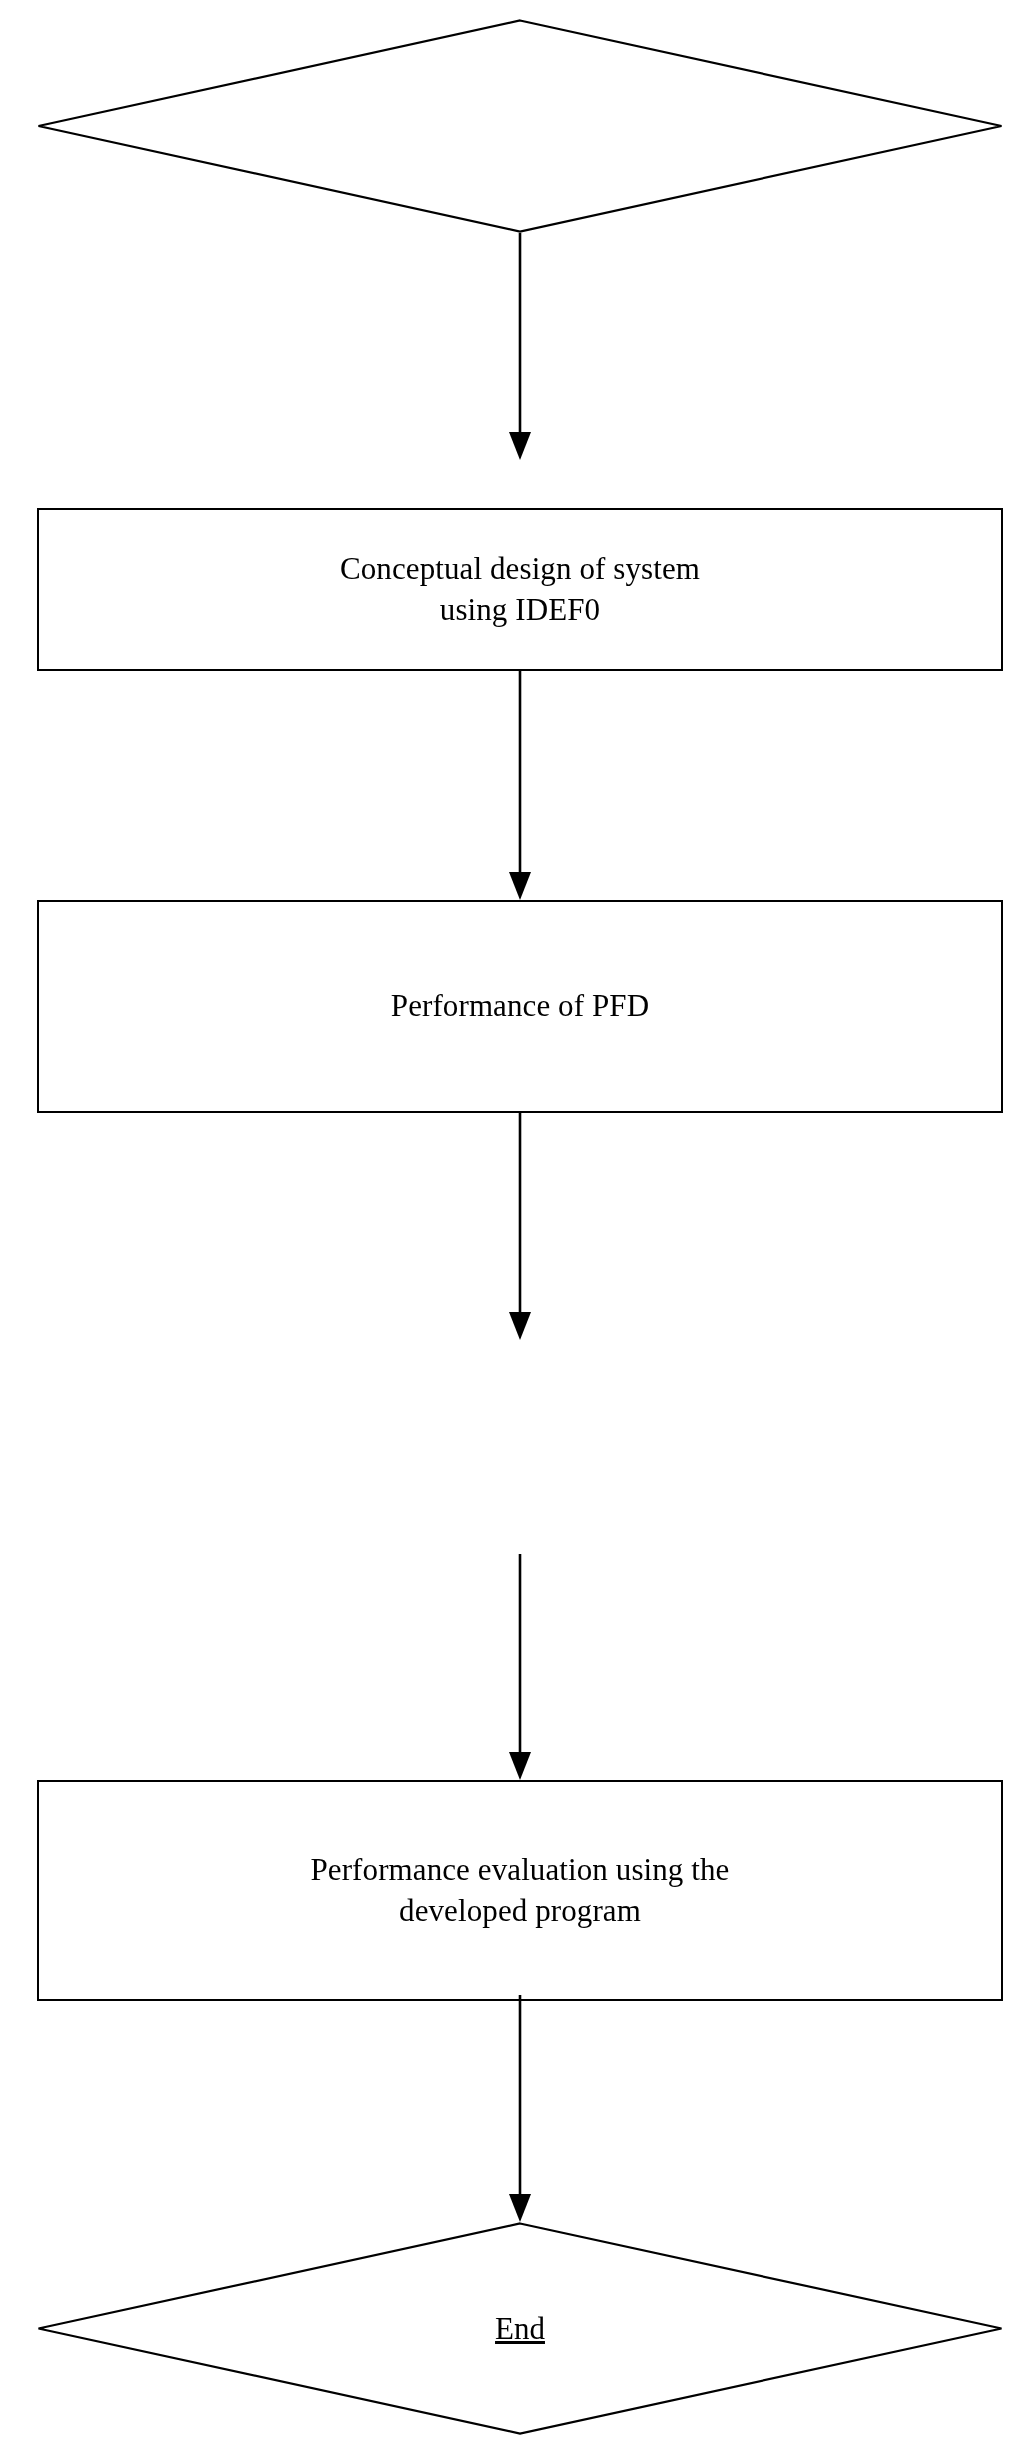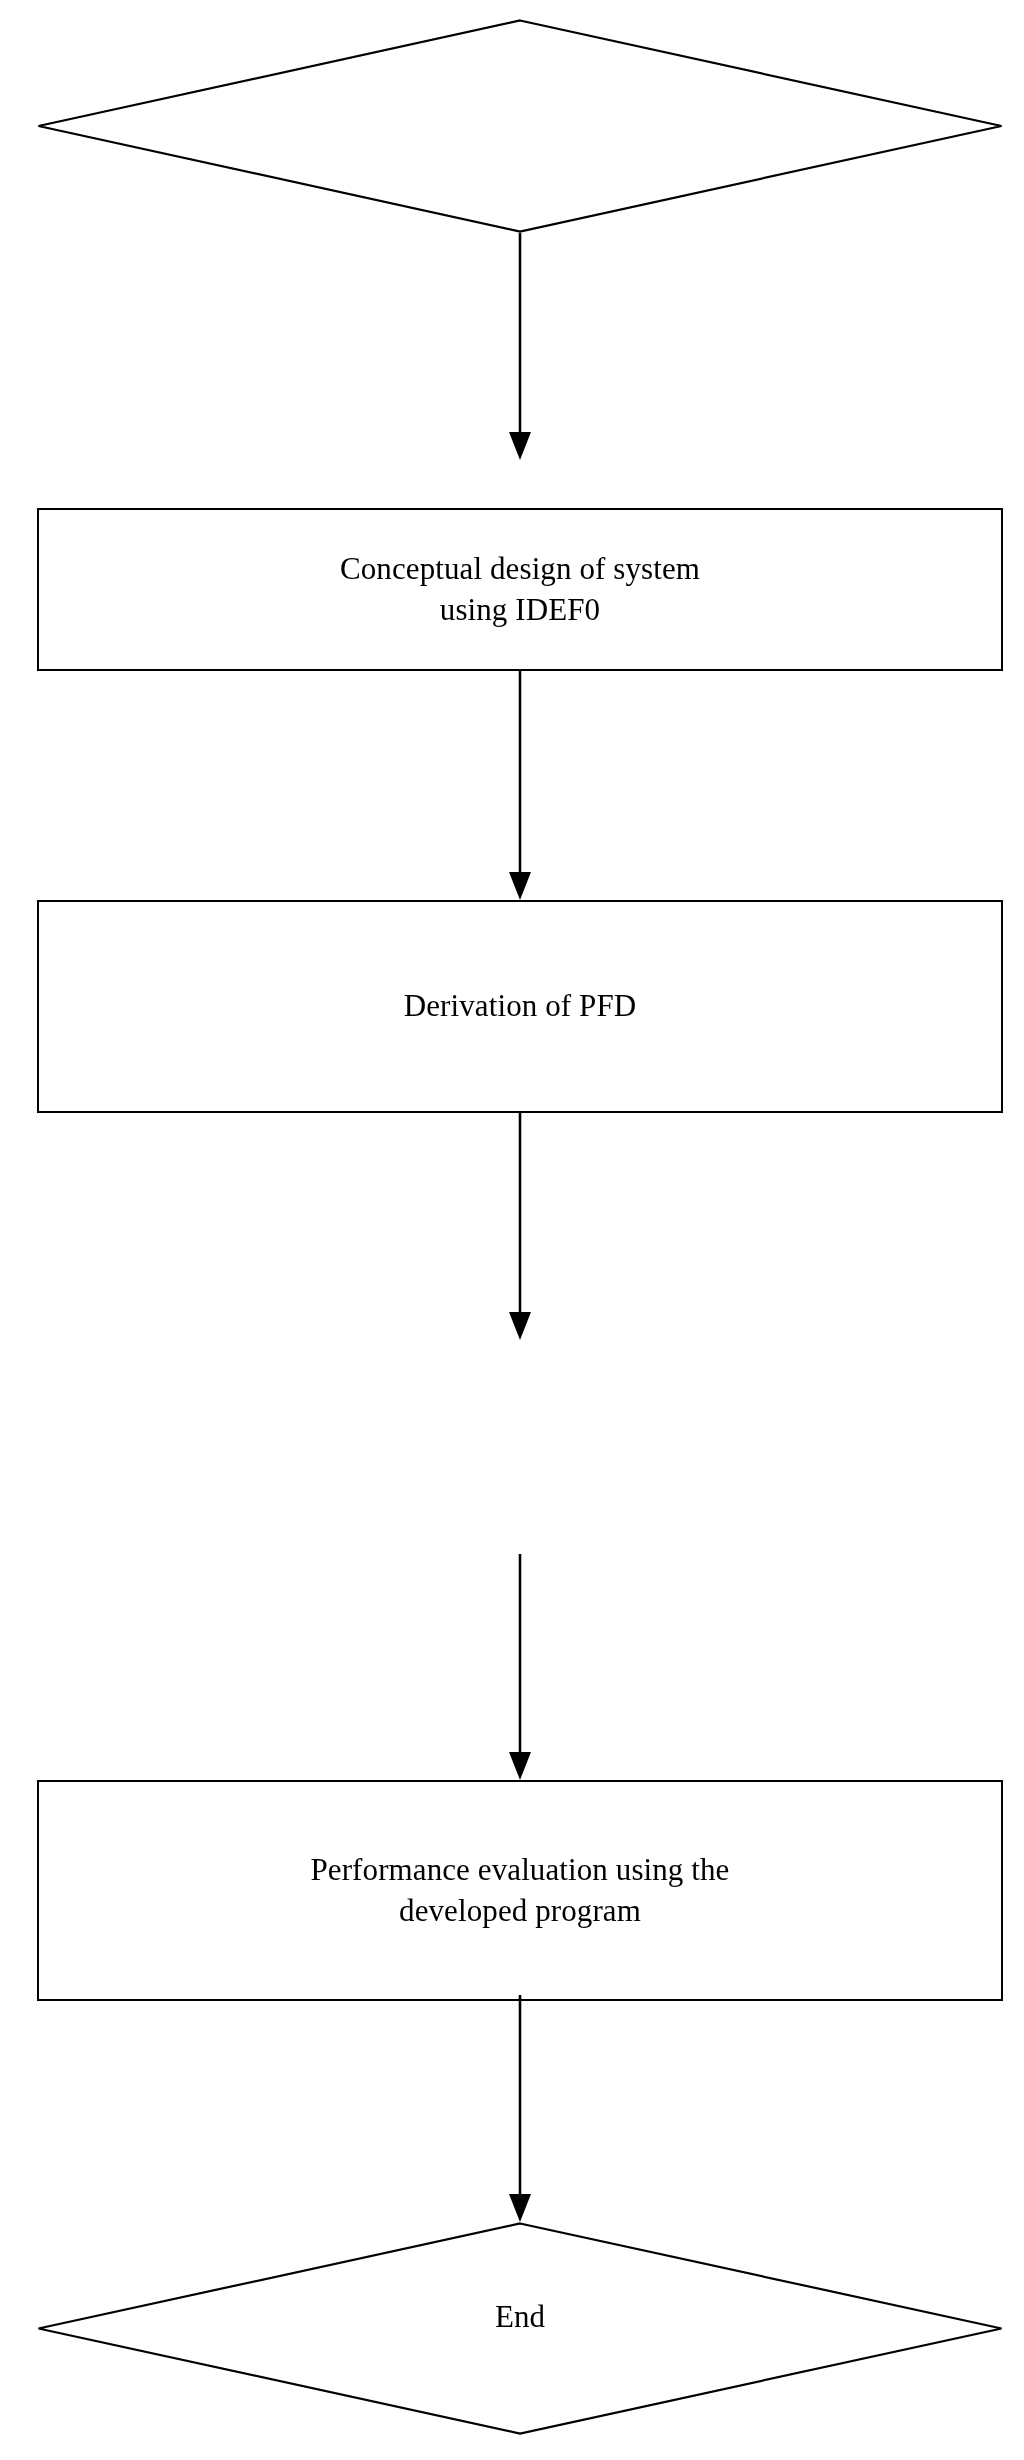--- a/index.html
+++ b/index.html
@@ -100,21 +100,21 @@
   </div>
 
   <div class="connector" style="left:509px; top:671px; width:22px; height:230px;">
     <svg width="22" height="230" viewBox="0 0 22 230" aria-hidden="true">
       <line x1="11" y1="0" x2="11" y2="202" stroke="#000000" stroke-width="2.6"></line>
       <polygon points="0,201 22,201 11,229" fill="#000000"></polygon>
     </svg>
   </div>
 
   <div class="node process-box" style="left:37px; top:900px; width:966px; height:213px;">
-    <div class="node-label shape-text">Derivation of PFD</div>
+    <div class="node-label shape-text">Performance of PFD</div>
   </div>
 
   <div class="connector" style="left:509px; top:1113px; width:22px; height:228px;">
     <svg width="22" height="228" viewBox="0 0 22 228" aria-hidden="true">
       <line x1="11" y1="0" x2="11" y2="200" stroke="#000000" stroke-width="2.6"></line>
       <polygon points="0,199 22,199 11,227" fill="#000000"></polygon>
     </svg>
   </div>
 
 
@@ -134,16 +134,16 @@
     <svg width="22" height="228" viewBox="0 0 22 228" aria-hidden="true">
       <line x1="11" y1="0" x2="11" y2="200" stroke="#000000" stroke-width="2.6"></line>
       <polygon points="0,199 22,199 11,227" fill="#000000"></polygon>
     </svg>
   </div>
 
   <div class="node diamond-node" style="left:37px; top:2222px; width:966px; height:213px;">
     <svg width="966" height="213" viewBox="0 0 966 213" aria-hidden="true">
       <polygon points="483,1.5 964.5,106.5 483,211.5 1.5,106.5" fill="#ffffff" stroke="#000000" stroke-width="2.2"></polygon>
     </svg>
-    <div class="node-label shape-text" style="top:76px;">End</div>
+    <div class="node-label shape-text" style="top:88px;text-decoration:underline;">End</div>
   </div>
 
 </div>
 
 </body></html>

